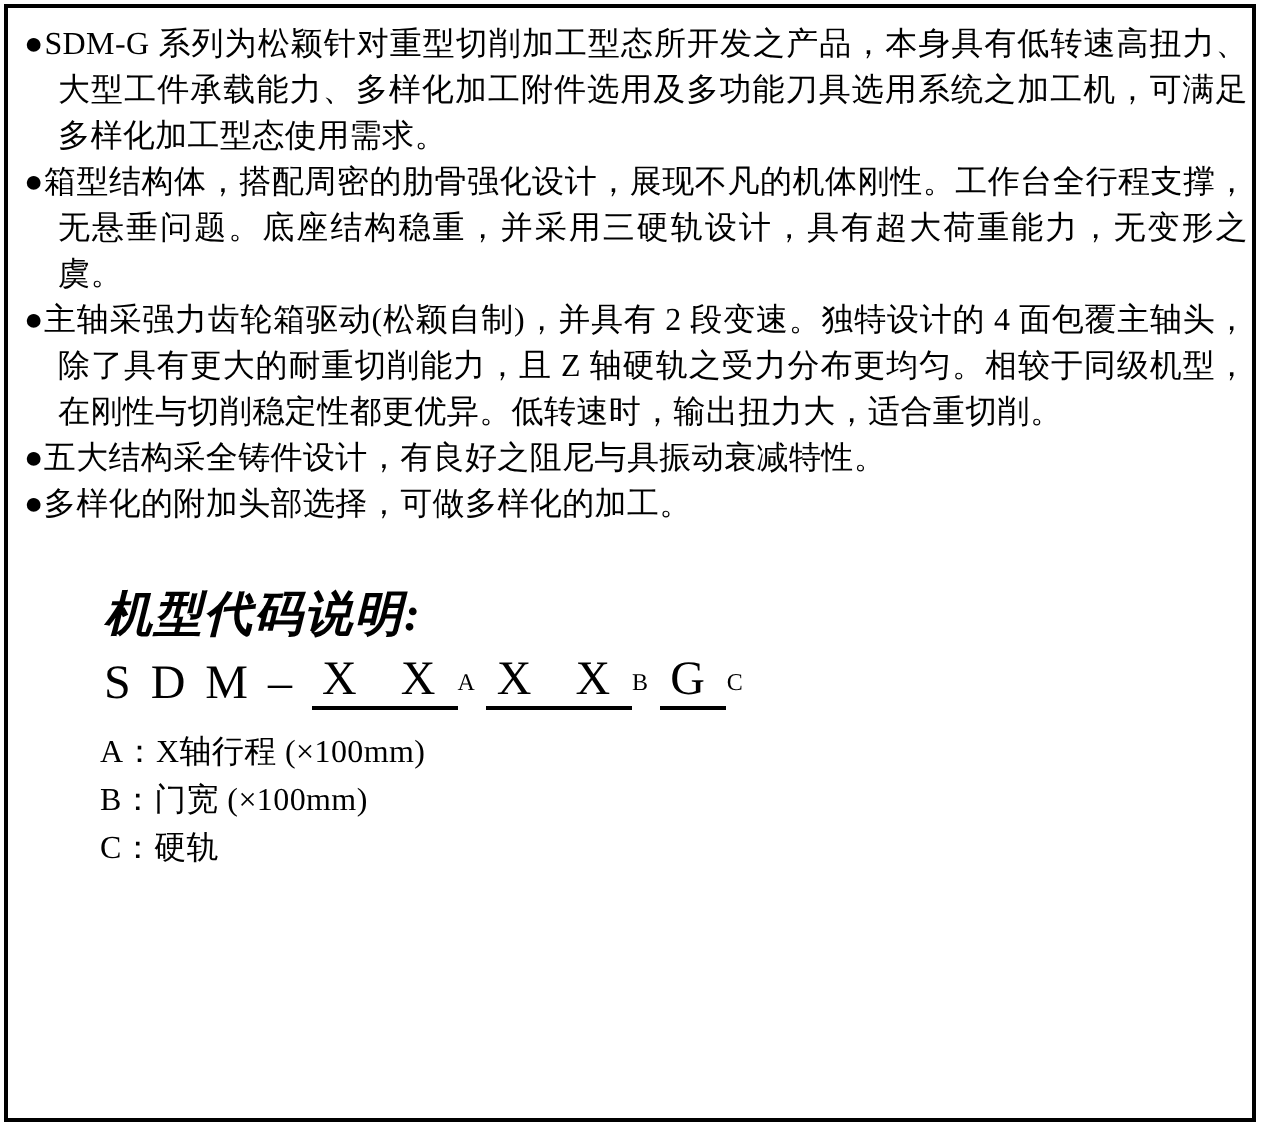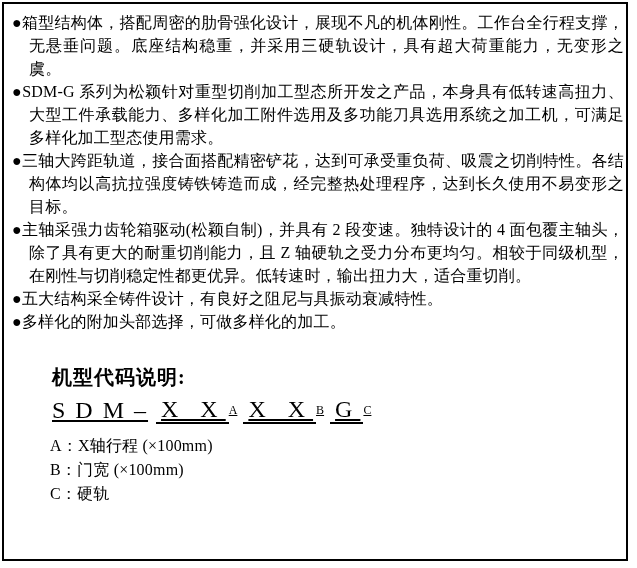--- a/index.html
+++ b/index.html
@@ -42,31 +42,31 @@
   }
   .bullet {
     font-size: 16px;
   }
   .code-section {
     margin-top: 33px;
     margin-left: 40px;
   }
   .code-title {
     font-weight: bold;
-    font-size: 20px;
+    font-style: italic;
+    font-size: 24px;
     line-height: 22px;
     letter-spacing: 1px;
   }
   .code-line {
     margin-top: 8px;
     display: flex;
-    align-items: center;
+    align-items: flex-end;
     font-size: 24px;
     line-height: 26px;
-    text-decoration: underline;
   }
   .code-prefix {
     letter-spacing: 2px;
     margin-right: 8px;
     white-space: pre;
   }
   .code-group {
     display: inline-flex;
     flex-direction: row;
     align-items: center;
@@ -95,23 +95,22 @@
   }
 </style>
 </head>
 <body>
 
 <div class="page">
   <div class="frame"></div>
   <div class="content">
 
     <div class="paragraphs">
+      <p class="para"><span class="bullet">●</span><span>SDM-G 系列为松颖针对重型切削加工型态所开发之产品，本身具有低转速高扭力、大型工件承载能力、多样化加工附件选用及多功能刀具选用系统之加工机，可满足多样化加工型态使用需求。</span></p>
       <p class="para"><span class="bullet">●</span><span>箱型结构体，搭配周密的肋骨强化设计，展现不凡的机体刚性。工作台全行程支撑，无悬垂问题。底座结构稳重，并采用三硬轨设计，具有超大荷重能力，无变形之虞。</span></p>
-      <p class="para"><span class="bullet">●</span><span>SDM-G 系列为松颖针对重型切削加工型态所开发之产品，本身具有低转速高扭力、大型工件承载能力、多样化加工附件选用及多功能刀具选用系统之加工机，可满足多样化加工型态使用需求。</span></p>
-      <p class="para"><span class="bullet">●</span><span>三轴大跨距轨道，接合面搭配精密铲花，达到可承受重负荷、吸震之切削特性。各结构体均以高抗拉强度铸铁铸造而成，经完整热处理程序，达到长久使用不易变形之目标。</span></p>
       <p class="para"><span class="bullet">●</span><span>主轴采强力齿轮箱驱动(松颖自制)，并具有 2 段变速。独特设计的 4 面包覆主轴头，除了具有更大的耐重切削能力，且 Z 轴硬轨之受力分布更均匀。相较于同级机型，在刚性与切削稳定性都更优异。低转速时，输出扭力大，适合重切削。</span></p>
       <p class="para"><span class="bullet">●</span><span>五大结构采全铸件设计，有良好之阻尼与具振动衰减特性。</span></p>
       <p class="para"><span class="bullet">●</span><span>多样化的附加头部选择，可做多样化的加工。</span></p>
     </div>
 
     <div class="code-section">
       <div class="code-title">机型代码说明:</div>
 
       <div class="code-line">
         <span class="code-prefix">S D M –</span>

